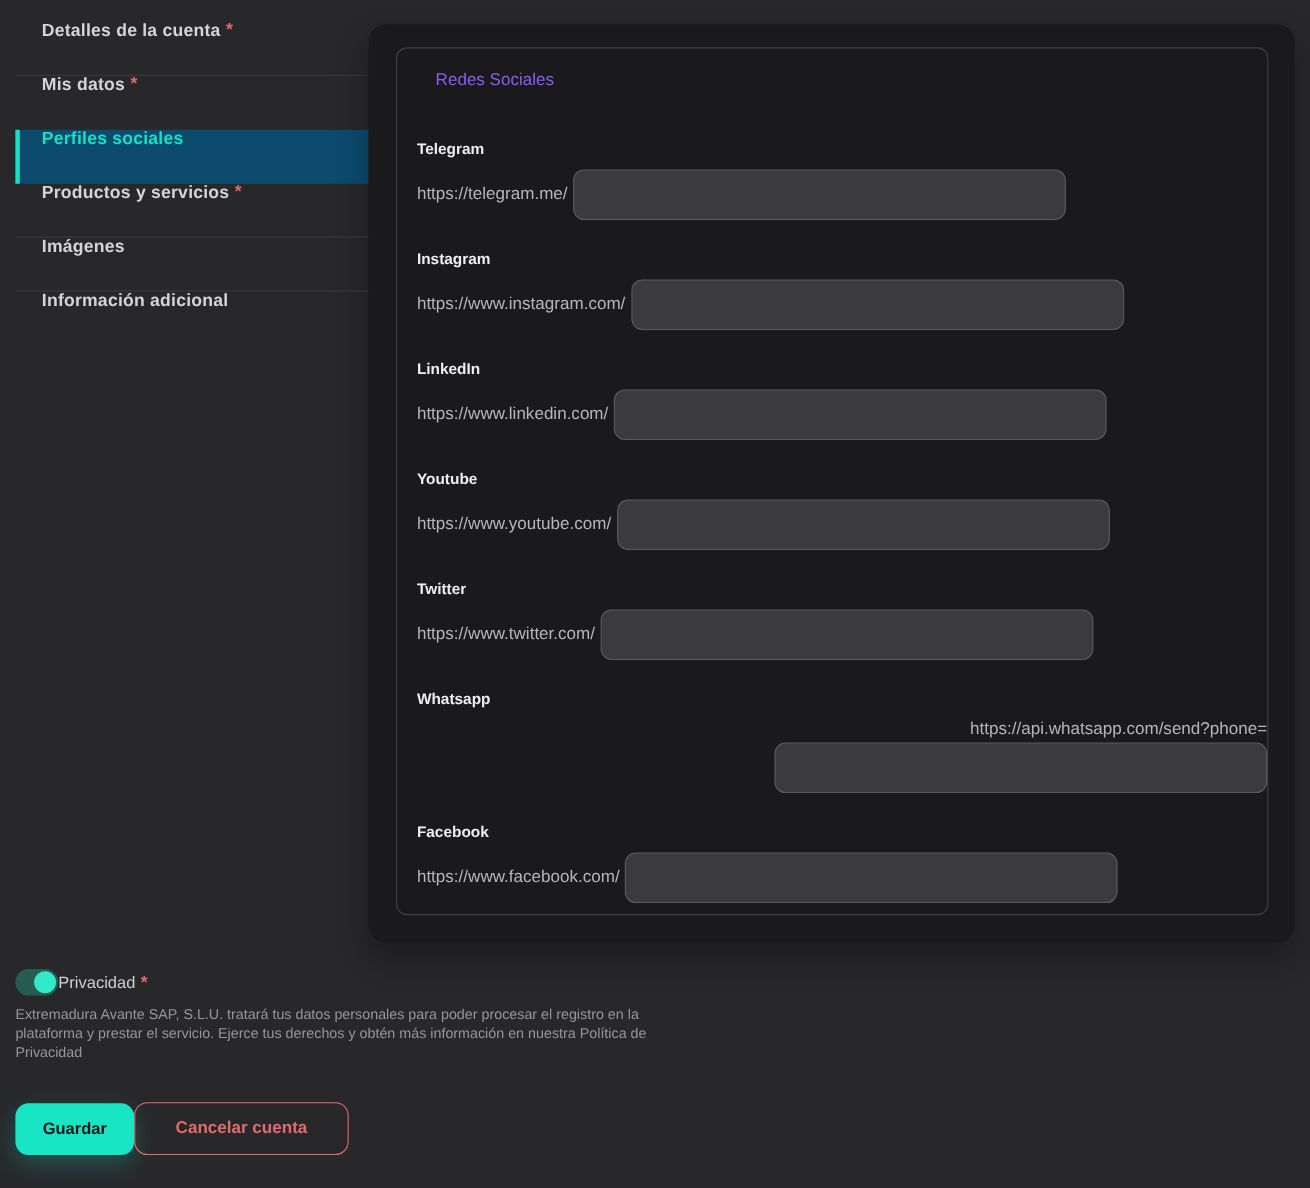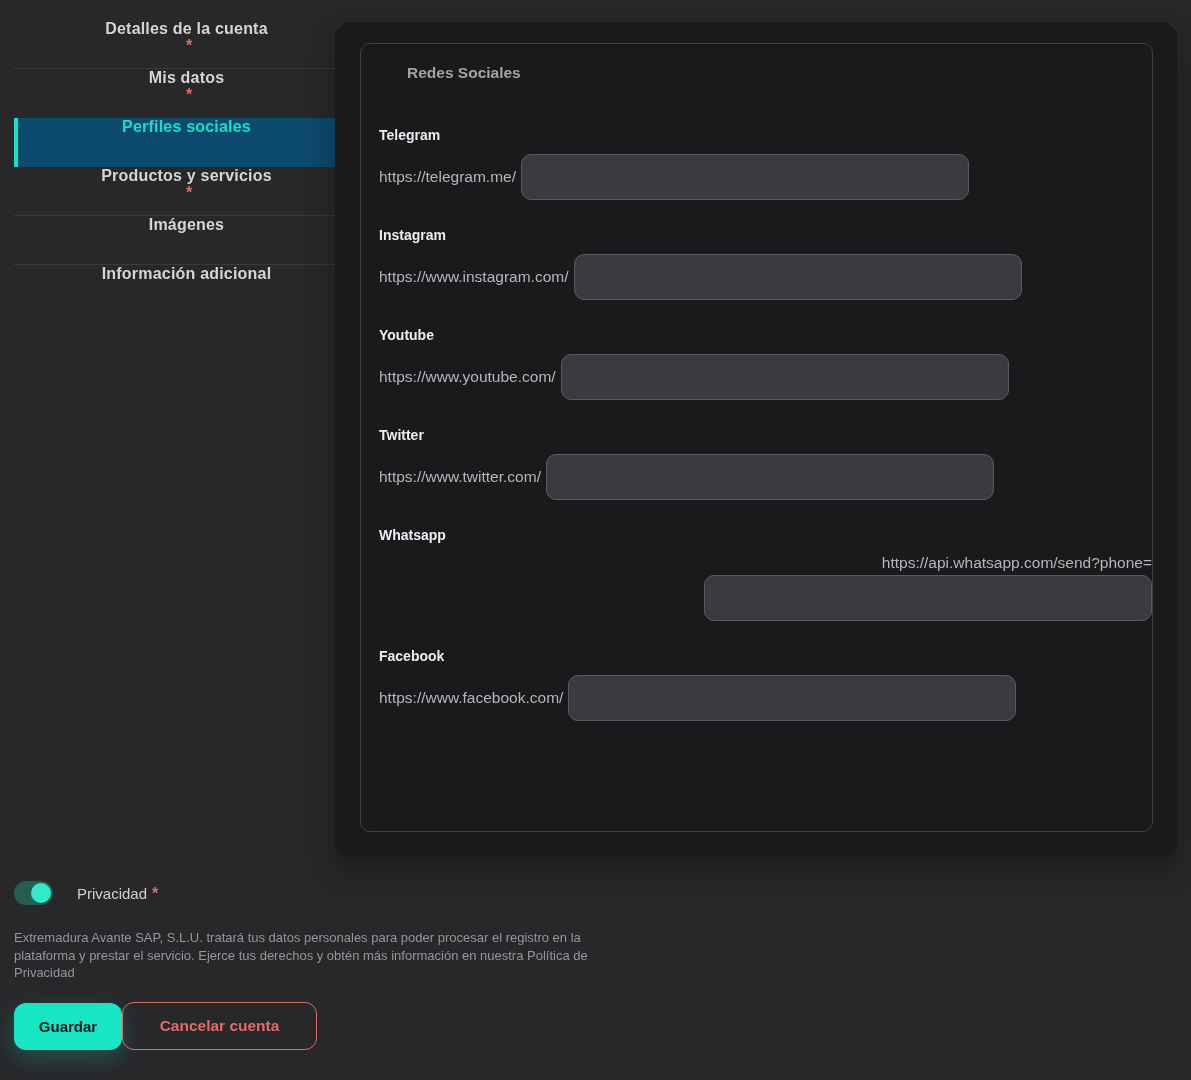--- a/index.html
+++ b/index.html
@@ -7,41 +7,41 @@
   body {
     width:1191px; height:1080px;
     background:#28282b;
     font-family:"Liberation Sans","DejaVu Sans",sans-serif;
     position:relative; overflow:hidden;
   }
 
   
   .sidebar { position:absolute; left:14px; top:20px; width:321px; }
   .nav-item {
-    height:49px; display:flex; align-items:center;
-    padding-left:24px; cursor:pointer;flex-direction:column;
+    height:49px; display:flex; align-items:flex-start;
+    padding-left:24px; cursor:pointer;
   }
   .nav-item.divider { border-bottom:1px solid #3a3a3e; }
   .nav-label { font-size:16px; font-weight:700; color:#d5d5d8; letter-spacing:.2px; }
   .nav-item.active { background:#0c4a6e; border-left:4px solid #14e2c4; padding-left:20px; }
   .nav-item.active .nav-label { color:#14e2c4; }
   .asterisk { color:#e16b6b; font-size:16px; font-weight:700; margin-left:5px; line-height:1; }
 
   
   .card {
     position:absolute; left:335px; top:22px; width:842px; height:835px;
     background:#1a1a1c; border-radius:16px;
     box-shadow:0 14px 30px rgba(0,0,0,.30);
   }
   .card-inner {
     position:absolute; left:25px; top:21px; right:24px; bottom:25px;
     border:1px solid #3f3f44; border-radius:10px;
     padding:20px 0 0 18px;
   }
-  .panel-title { margin:0 0 45px 28px; font-size:15.5px; font-weight:700; color:#a3a3a3; }
+  .panel-title { margin:0 0 45px 17px; font-size:15.5px; font-weight:400; color:#8b5cf6; }
 
   .field { margin-bottom:27px; }
   .field-label { font-size:14px; font-weight:700; color:#ecedf0; margin-bottom:11px; }
   .field-row { display:flex; align-items:center; gap:5px; }
   .field.stacked .field-row { flex-direction:column; align-items:flex-end; gap:3px; }
   .field-prefix { font-size:15.5px; color:#b5b6bb; white-space:nowrap; }
   .field-input {
     width:448px; height:46px;
     background:#3a3a3f; border:1px solid #5a5a61; border-radius:10px;
     color:#e8e8ea; font-size:15px; font-family:inherit;
@@ -52,22 +52,22 @@
   .privacy { position:absolute; left:14px; top:881px; width:630px; }
   .privacy-row { display:flex; align-items:center; }
   .toggle {
     width:39px; height:24px; border-radius:12px;
     background:#275c53; position:relative; cursor:pointer; flex:0 0 auto;
   }
   .toggle .knob {
     position:absolute; right:2px; top:2px; width:20px; height:20px;
     border-radius:50%; background:#32e9ca;
   }
-  .privacy-label { margin-left:24px; font-size:15px; color:#ced0d3; }
-  .privacy-text { margin:24px 0 0; font-size:13px; line-height:17.5px; color:#95969b; width:600px; }
+  .privacy-label { margin-left:0; font-size:15px; color:#ced0d3; }
+  .privacy-text { margin:8px 0 0; font-size:13px; line-height:17.5px; color:#95969b; width:600px; }
 
   
   .actions { position:absolute; left:14px; top:1002px; display:flex; align-items:center; }
   .btn-save {
     width:108px; height:47px; border:none; border-radius:12px;
     background:#18e5c4; color:#15171a; font-size:15px; font-weight:600;
     font-family:inherit; cursor:pointer;
     box-shadow:0 8px 22px rgba(24,229,196,.25);
   }
   .btn-cancel {
@@ -125,20 +125,27 @@
   </div>
 
   <div class="field">
     <div class="field-label">Instagram</div>
     <div class="field-row">
       <span class="field-prefix">https://www.instagram.com/</span>
       <input type="text" class="field-input" style="">
     </div>
   </div>
 
+  <div class="field">
+    <div class="field-label">LinkedIn</div>
+    <div class="field-row">
+      <span class="field-prefix">https://www.linkedin.com/</span>
+      <input type="text" class="field-input" style="">
+    </div>
+  </div>
 
   <div class="field">
     <div class="field-label">Youtube</div>
     <div class="field-row">
       <span class="field-prefix">https://www.youtube.com/</span>
       <input type="text" class="field-input" style="">
     </div>
   </div>
 
   <div class="field">

